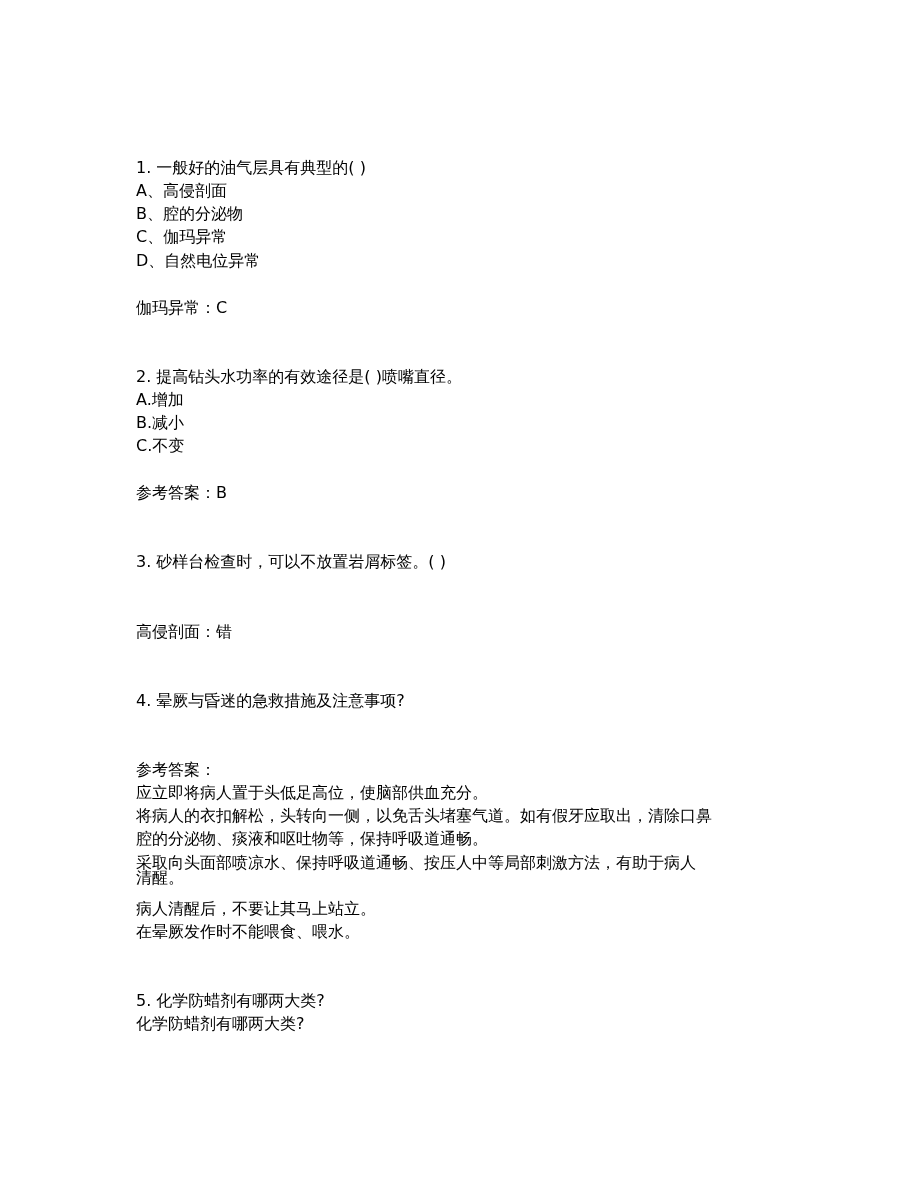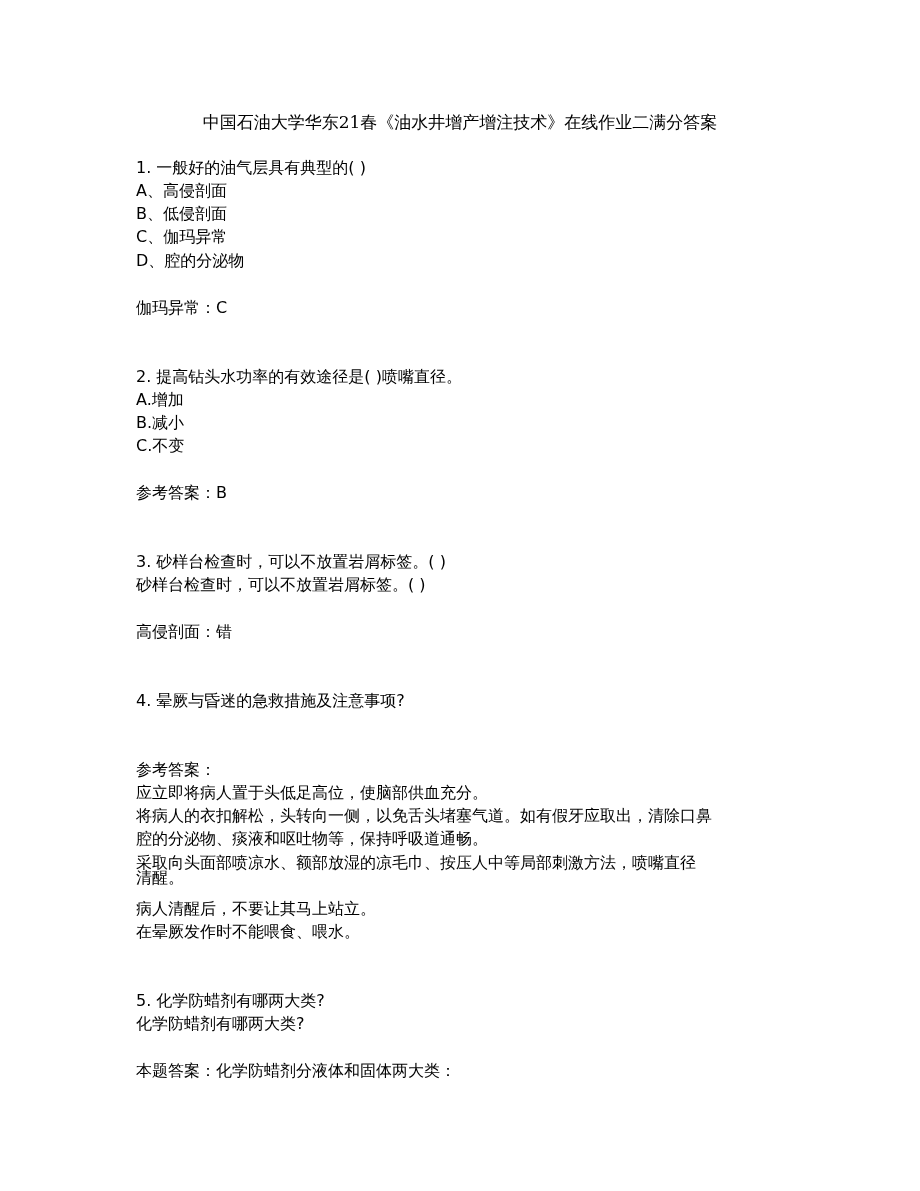--- a/index.html
+++ b/index.html
@@ -39,46 +39,43 @@
       font-size: 16px;
       line-height: 23.5px;
       white-space: nowrap;
     }
   </style>
 </head>
 <body>
 
 <div class="page">
 
-  <div class="title">中国石油大学华东21春《油水井增产增注技术》在线作业二满分答案</div>
 
   <div class="line" style="top:156px">1.  一般好的油气层具有典型的(   )</div>
   <div class="line" style="top:179px">A、高侵剖面</div>
-  <div class="line" style="top:202px">B、低侵剖面</div>
+  <div class="line" style="top:202px">B、腔的分泌物</div>
   <div class="line" style="top:225px">C、伽玛异常</div>
-  <div class="line" style="top:249px">D、腔的分泌物</div>
+  <div class="line" style="top:249px">D、自然电位异常</div>
   <div class="line" style="top:296px">伽玛异常：C</div>
 
   <div class="line" style="top:365px">2.  提高钻头水功率的有效途径是(   )喷嘴直径。</div>
   <div class="line" style="top:388px">A.增加</div>
   <div class="line" style="top:411px">B.减小</div>
   <div class="line" style="top:434px">C.不变</div>
   <div class="line" style="top:481px">参考答案：B</div>
 
   <div class="line" style="top:550px">3.  砂样台检查时，可以不放置岩屑标签。(   )</div>
-  <div class="line" style="top:573px">砂样台检查时，可以不放置岩屑标签。(   )</div>
   <div class="line" style="top:620px">高侵剖面：错</div>
 
   <div class="line" style="top:689px">4.  晕厥与昏迷的急救措施及注意事项?</div>
   <div class="line" style="top:758px">参考答案：</div>
   <div class="line" style="top:781px">应立即将病人置于头低足高位，使脑部供血充分。</div>
   <div class="line" style="top:804px">将病人的衣扣解松，头转向一侧，以免舌头堵塞气道。如有假牙应取出，清除口鼻</div>
   <div class="line" style="top:827px">腔的分泌物、痰液和呕吐物等，保持呼吸道通畅。</div>
-  <div class="line" style="top:851px">采取向头面部喷凉水、额部放湿的凉毛巾、按压人中等局部刺激方法，喷嘴直径</div>
+  <div class="line" style="top:851px">采取向头面部喷凉水、保持呼吸道通畅、按压人中等局部刺激方法，有助于病人</div>
   <div class="line" style="top:866px">清醒。</div>
   <div class="line" style="top:920px">在晕厥发作时不能喂食、喂水。</div>
   <div class="line" style="top:897px">病人清醒后，不要让其马上站立。</div>
 
   <div class="line" style="top:989px">5.  化学防蜡剂有哪两大类?</div>
   <div class="line" style="top:1012px">化学防蜡剂有哪两大类?</div>
-  <div class="line" style="top:1059px">本题答案：化学防蜡剂分液体和固体两大类：</div>
 
 </div>
 
 </body></html>

